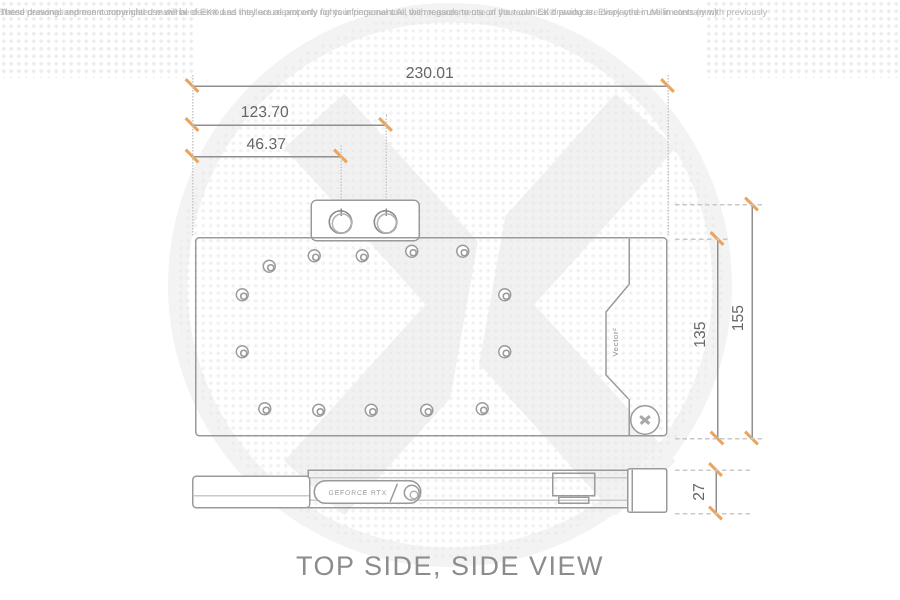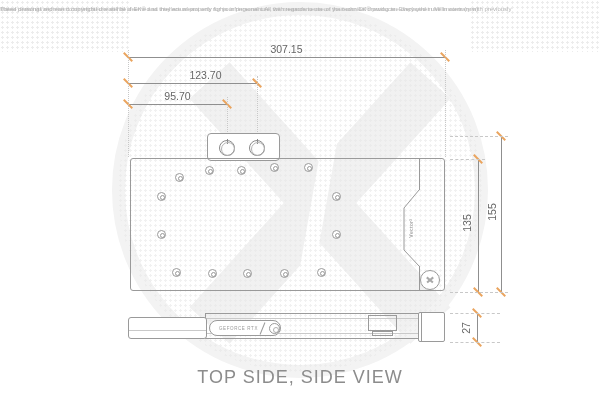--- a/index.html
+++ b/index.html
@@ -76,31 +76,31 @@
   <div class="wm-ring"></div>
   <div class="wm-dots-circle dots"></div>
   <div class="corner-dots dots" style="left:0;"></div>
   <div class="corner-dots dots" style="left:470px;"></div>
 
   <div class="disclaimer">
     <span>These drawings represent copyrighted material of EK® and they are meant only for your personal use, with regards to use of  your own EK® products. Every other use in contrary with previously</span>
     <span>stated personal and non commercial use will be deemed as intellectual property rights infringement.All the measurements on the technical drawing are displayed in Millimeters (mm)</span>
   </div>
 
-  <div class="dimtext" style="left:128px;top:43px;width:317px;">307.15</div>
+  <div class="dimtext" style="left:128px;top:43px;width:317px;">230.01</div>
   <div class="dline-h" style="left:128px;top:57px;width:317px;"></div>
   <div class="tick" style="left:122px;top:56px;"></div>
   <div class="tick" style="left:439px;top:56px;"></div>
 
-  <div class="dimtext" style="left:141px;top:69px;width:129px;">123.70</div>
+  <div class="dimtext" style="left:112px;top:69px;width:129px;">123.70</div>
   <div class="dline-h" style="left:128px;top:83px;width:129px;"></div>
   <div class="tick" style="left:122px;top:82px;"></div>
   <div class="tick" style="left:251px;top:82px;"></div>
 
-  <div class="dimtext" style="left:128px;top:90px;width:99px;">95.70</div>
+  <div class="dimtext" style="left:128px;top:90px;width:99px;">46.37</div>
   <div class="dline-h" style="left:128px;top:104px;width:99px;"></div>
   <div class="tick" style="left:122px;top:103px;"></div>
   <div class="tick" style="left:221px;top:103px;"></div>
 
   <div class="ext-v" style="left:128px;top:50px;height:107px;"></div>
   <div class="ext-v" style="left:445px;top:50px;height:107px;"></div>
   <div class="ext-v" style="left:257px;top:76px;height:64px;"></div>
   <div class="ext-v" style="left:227px;top:97px;height:43px;"></div>
 
   <div class="dline-v" style="left:501px;top:136px;height:156px;"></div>

